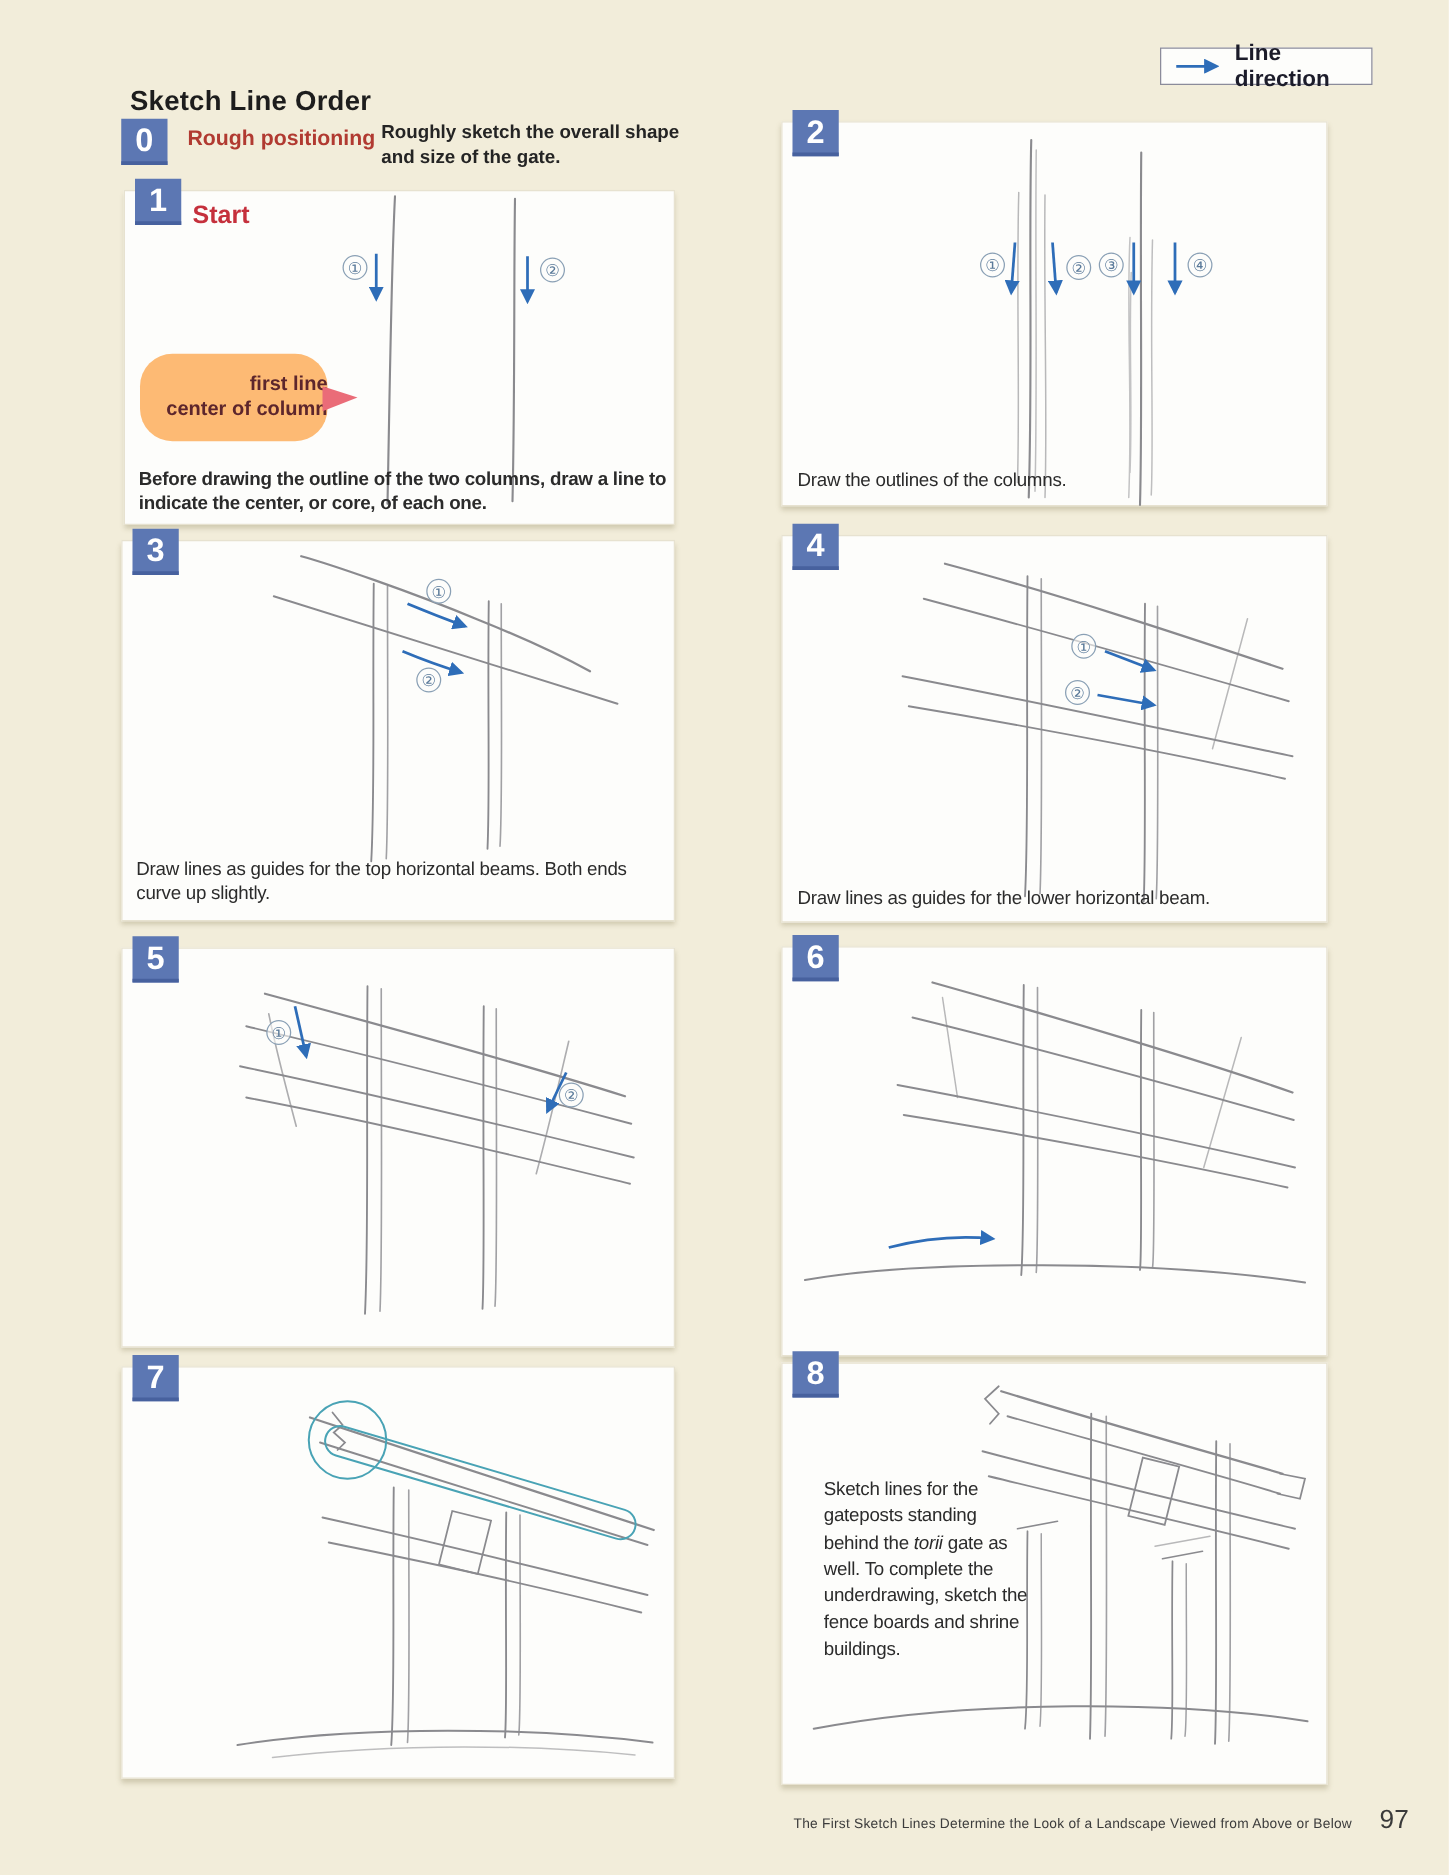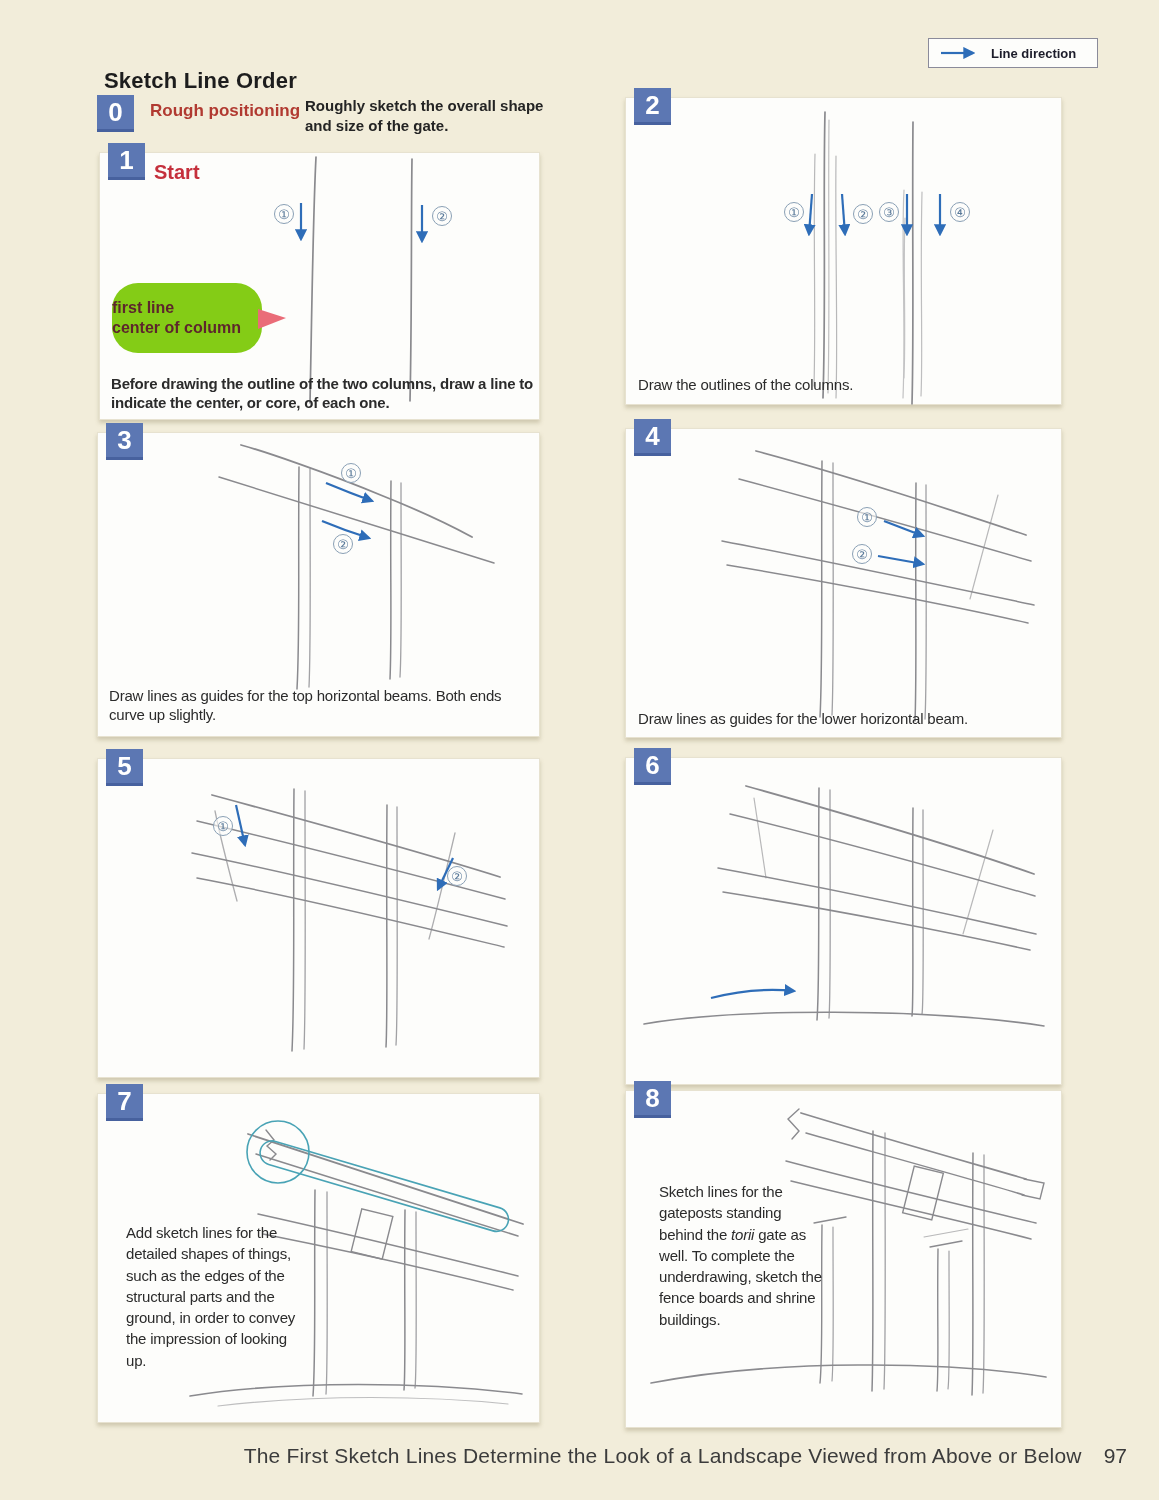--- a/index.html
+++ b/index.html
@@ -12,21 +12,21 @@
   .page-title{
     position:absolute; left:88px; top:52px; margin:16px;
     font-size:22px; font-weight:700; color:#1d1d1d; letter-spacing:0.2px;
   }
   
   .legend{
     position:absolute; left:928px; top:38px; width:170px; height:30px;
     background:#fdfdfb; border:1px solid #8b8b9a;
     display:flex; align-items:center; box-sizing:border-box; padding-left:10px;
   }
-  .legend .lbl{ font-size:13px; font-weight:600; color:#1c1c2a; margin-left:8px;}
+  .legend .lbl{ font-size:18px; font-weight:600; color:#1c1c2a; margin-left:8px;}
   
   .badge{
     position:absolute; width:37px; height:34px;
     background:#5c77b3; border-bottom:3px solid #47619e;
     color:#ffffff; font-size:26px; font-weight:700; text-align:center; line-height:34px;
   }
   .step0-badge{ left:97px; top:95px; }
   .step0-label{
     position:absolute; left:150px; top:101px;
     font-size:17px; font-weight:700; color:#b13a31;
@@ -58,34 +58,34 @@
   }
   .circnum{
     position:absolute; width:20px; height:20px;
     border:1.5px solid #8aa0b5; border-radius:50%;
     color:#5a7a9a; font-size:13px; line-height:20px; text-align:center;
     box-sizing:border-box; background:rgba(253,253,251,0.6);
   }
   
   .bubble{
     position:absolute; left:12px; top:130px; width:150px; height:70px;
-    background:#84cc16; border-radius:26px;
-    display:flex; flex-direction:column; justify-content:center; align-items:flex-start;
+    background:#fdba74; border-radius:26px;
+    display:flex; flex-direction:column; justify-content:center; align-items:flex-end;
   }
   .bubble:after{
     content:""; position:absolute; right:-24px; top:26px;
     border-top:9px solid transparent; border-bottom:11px solid transparent;
     border-left:28px solid #ea6c78;
   }
   .bubble span{ font-size:16px; font-weight:700; color:#5d262c; line-height:1.25;}
   
   .footer{
     position:absolute; left:0; top:1444px; width:1127px; text-align:right;
   }
-  .footer-text{ font-size:21px; color:#3c3c3c; letter-spacing:0.2px;}
+  .footer-text{ font-size:11px; color:#3c3c3c; letter-spacing:0.2px;}
   .page-num{ font-size:21px; color:#3a3a3a; margin-left:22px; font-weight:500;}
   .pencil{ stroke:#8a8a8e; fill:none; stroke-linecap:round; }
   .arrow{ stroke:#2e6db8; stroke-width:2.2; fill:none; }
   .teal{ stroke:#49a3b5; fill:none; stroke-width:1.6; }
 </style>
 </head>
 <body>
 
 <div class="page">
 
@@ -236,21 +236,20 @@
       <path class="pencil" stroke-width="1.3" opacity="0.8" d="M229,98 C229,192 230,272 228,300"></path>
       <path class="pencil" stroke-width="1.5" d="M307,116 C306,192 308,272 306,296"></path>
       <path class="pencil" stroke-width="1.3" opacity="0.8" d="M318,118 C318,202 319,277 317,294"></path>
       <rect class="pencil" stroke-width="1.4" x="258" y="118" width="32" height="44" transform="rotate(14 274 140)"></rect>
       <path class="pencil" stroke-width="1.6" d="M92,302 C190,286 332,288 424,300"></path>
       <path class="pencil" stroke-width="1.2" opacity="0.55" d="M120,312 C220,300 332,302 410,310"></path>
       <circle class="teal" cx="180" cy="58" r="31"></circle>
       <rect class="teal" x="166" y="44" width="258" height="24" rx="12" transform="rotate(16.5 166 44)"></rect>
     </svg>
     <div class="badge">7</div>
-    <div class="caption-block" style="left:28px;top:128px;width:182px;">Add sketch lines for the detailed shapes of things, such as the edges of the structural parts and the ground, in order to convey the impression of looking up.</div>
   </div>
 
   <div class="panel" style="left:625px;top:1090px;width:437px;height:338px;">
     <svg class="fig" width="437" height="338" viewBox="0 0 437 338">
       <path class="pencil" stroke-width="1.8" d="M175,22 C260,48 352,74 400,88"></path>
       <path class="pencil" stroke-width="1.5" d="M180,42 C265,66 352,90 398,104"></path>
       <path class="pencil" stroke-width="1.4" d="M398,88 L418,92 L414,108 L396,104"></path>
       <path class="pencil" stroke-width="1.4" d="M173,18 L162,28 L173,40 L166,48"></path>
       <path class="pencil" stroke-width="1.5" d="M160,70 C250,94 352,118 410,132"></path>
       <path class="pencil" stroke-width="1.5" d="M165,90 C255,112 352,134 405,148"></path>

